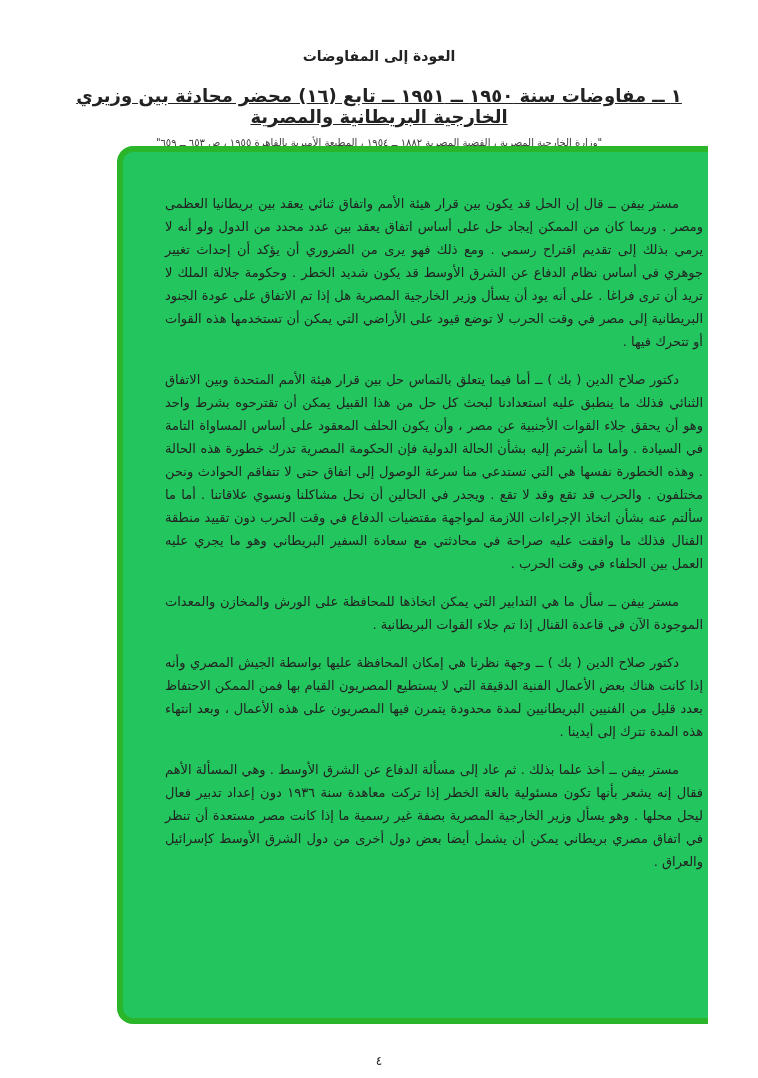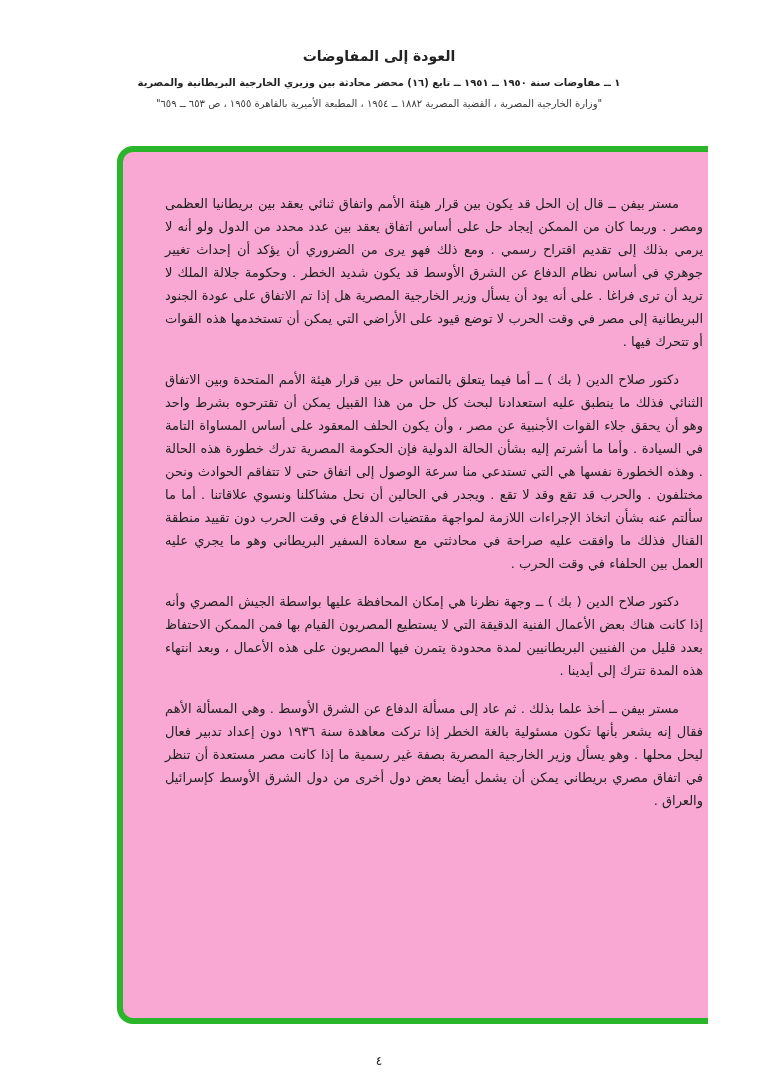--- a/index.html
+++ b/index.html
@@ -21,39 +21,40 @@
     .doc-header {
       padding-top: 48px;
       text-align: center;
     }
     .title {
       font-size: 14px;
       font-weight: bold;
       letter-spacing: 0.5px;
     }
     .subtitle {
-      margin-top: 13px;
-      font-size: 10px;
+      margin-top: 21px;
+      font-size: 18px;
       font-weight: bold;
+      text-decoration: underline;
     }
     .citation {
       margin-top: 10px;
       font-size: 10px;
       color: #3a3a3a;
     }
     .frame {
       position: absolute;
       left: 67px;
       top: 146px;
       width: 622px;
       height: 878px;
       box-sizing: border-box;
       border: 6px solid var(--frame_green, #2ab52a);
       border-radius: 16px;
-      background: #f9a8d4;
+      background: #22c55e;
     }
     .content {
       box-sizing: border-box;
       padding: 40px 30px 0 42px;
       font-size: 13px;
       line-height: 23px;
       text-align: justify;
       color: var(--text_dark, #222222);
     }
     .content p {
@@ -84,20 +85,21 @@
     <div class="citation">"وزارة الخارجية المصرية ، القضية المصرية ١٨٨٢ ــ ١٩٥٤ ، المطبعة الأميرية بالقاهرة ١٩٥٥ ، ص ٦٥٣ ــ ٦٥٩"</div>
   </header>
 
   <div class="frame">
     <div class="content">
 
       <p><span class="speaker">مستر بيفن ــ</span> <span>قال إن الحل قد يكون بين قرار هيئة الأمم واتفاق ثنائي يعقد بين بريطانيا العظمى ومصر . وربما كان من الممكن إيجاد حل على أساس اتفاق يعقد بين عدد محدد من الدول ولو أنه لا يرمي بذلك إلى تقديم اقتراح رسمي . ومع ذلك فهو يرى من الضروري أن يؤكد أن إحداث تغيير جوهري في أساس نظام الدفاع عن الشرق الأوسط قد يكون شديد الخطر . وحكومة جلالة الملك لا تريد أن ترى فراغا . على أنه يود أن يسأل وزير الخارجية المصرية هل إذا تم الاتفاق على عودة الجنود البريطانية إلى مصر في وقت الحرب لا توضع قيود على الأراضي التي يمكن أن تستخدمها هذه القوات أو تتحرك فيها .</span></p>
 
       <p><span class="speaker">دكتور صلاح الدين ( بك ) ــ</span> <span>أما فيما يتعلق بالتماس حل بين قرار هيئة الأمم المتحدة وبين الاتفاق الثنائي فذلك ما ينطبق عليه استعدادنا لبحث كل حل من هذا القبيل يمكن أن تقترحوه بشرط واحد وهو أن يحقق جلاء القوات الأجنبية عن مصر ، وأن يكون الحلف المعقود على أساس المساواة التامة في السيادة . وأما ما أشرتم إليه بشأن الحالة الدولية فإن الحكومة المصرية تدرك خطورة هذه الحالة . وهذه الخطورة نفسها هي التي تستدعي منا سرعة الوصول إلى اتفاق حتى لا تتفاقم الحوادث ونحن مختلفون . والحرب قد تقع وقد لا تقع . ويجدر في الحالين أن نحل مشاكلنا ونسوي علاقاتنا . أما ما سألتم عنه بشأن اتخاذ الإجراءات اللازمة لمواجهة مقتضيات الدفاع في وقت الحرب دون تقييد منطقة القنال فذلك ما وافقت عليه صراحة في محادثتي مع سعادة السفير البريطاني وهو ما يجري عليه العمل بين الحلفاء في وقت الحرب .</span></p>
 
+      <p><span class="speaker">مستر بيفن ــ</span> <span>سأل ما هي التدابير التي يمكن اتخاذها للمحافظة على الورش والمخازن والمعدات الموجودة الآن في قاعدة القنال إذا تم جلاء القوات البريطانية .</span></p>
 
       <p><span class="speaker">دكتور صلاح الدين ( بك ) ــ</span> <span>وجهة نظرنا هي إمكان المحافظة عليها بواسطة الجيش المصري وأنه إذا كانت هناك بعض الأعمال الفنية الدقيقة التي لا يستطيع المصريون القيام بها فمن الممكن الاحتفاظ بعدد قليل من الفنيين البريطانيين لمدة محدودة يتمرن فيها المصريون على هذه الأعمال ، وبعد انتهاء هذه المدة تترك إلى أيدينا .</span></p>
 
       <p><span class="speaker">مستر بيفن ــ</span> <span>أخذ علما بذلك . ثم عاد إلى مسألة الدفاع عن الشرق الأوسط . وهي المسألة الأهم فقال إنه يشعر بأنها تكون مسئولية بالغة الخطر إذا تركت معاهدة سنة ١٩٣٦ دون إعداد تدبير فعال ليحل محلها . وهو يسأل وزير الخارجية المصرية بصفة غير رسمية ما إذا كانت مصر مستعدة أن تنظر في اتفاق مصري بريطاني يمكن أن يشمل أيضا بعض دول أخرى من دول الشرق الأوسط كإسرائيل والعراق .</span></p>
 
 
     </div>
   </div>
 
   <div class="pagenum">٤</div>

